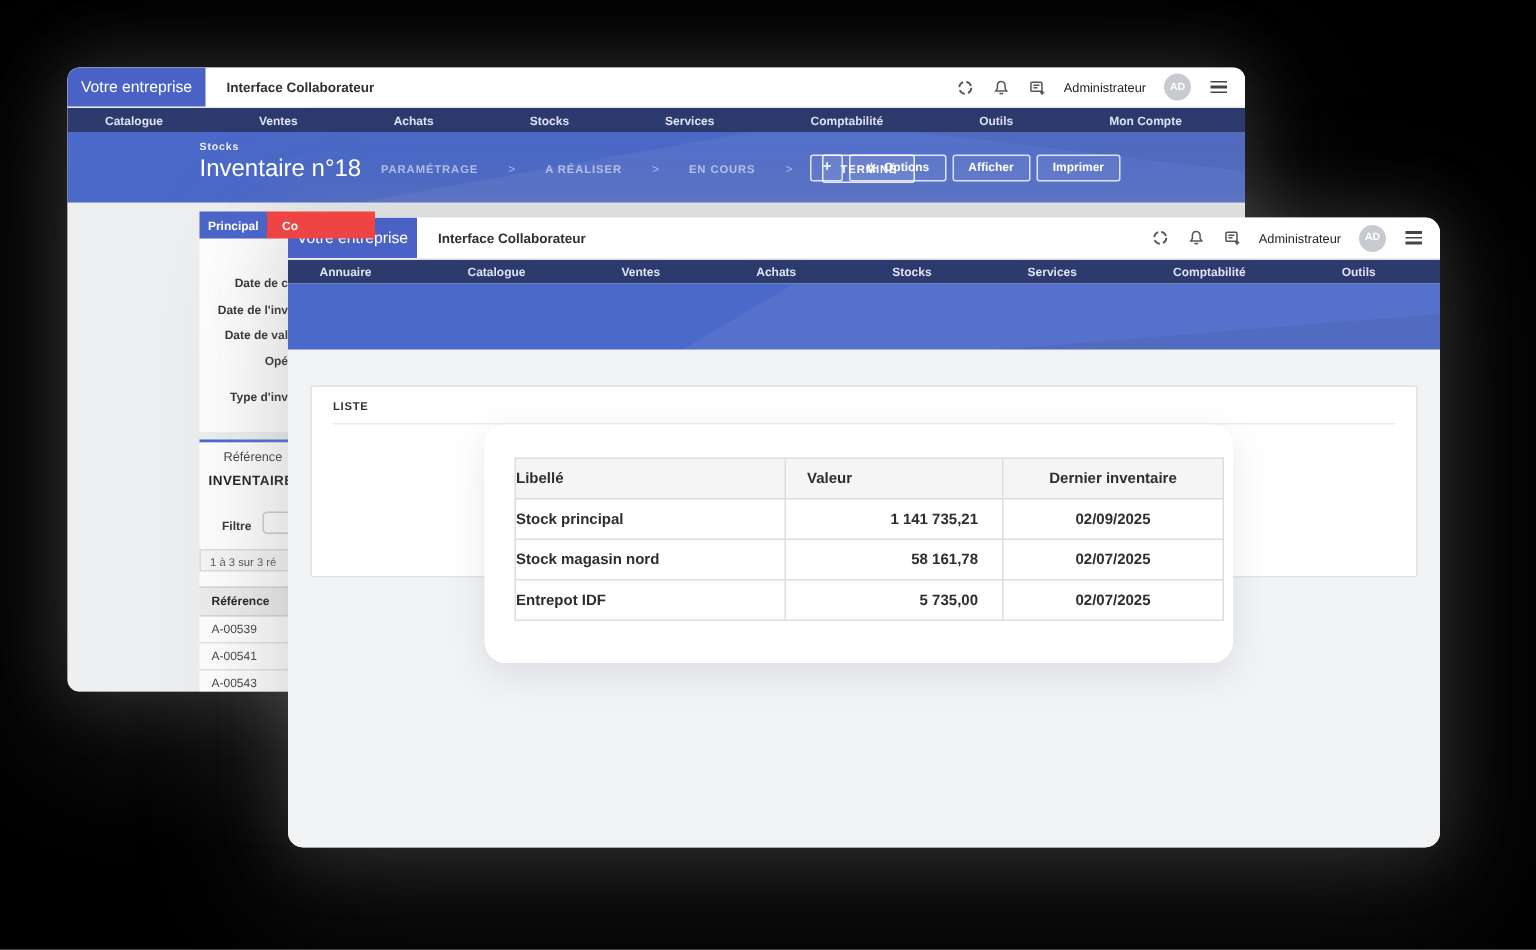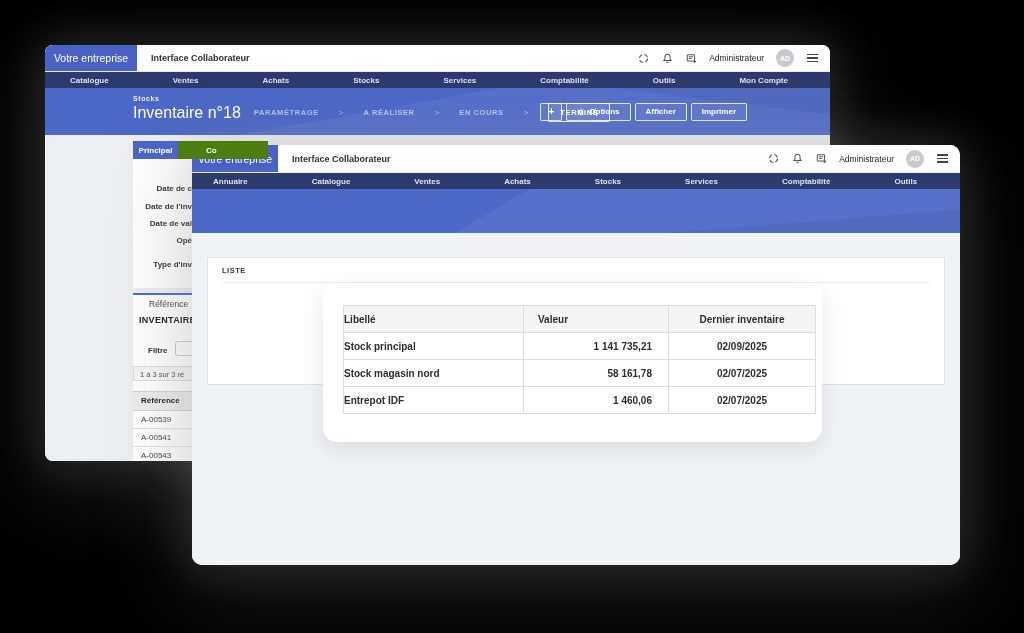--- a/index.html
+++ b/index.html
@@ -50,21 +50,21 @@
   .ph-btn{border:1px solid rgba(255,255,255,.8);border-radius:2px;color:#fff;font-size:8px;
     font-weight:bold;padding:4px 10px;background:rgba(255,255,255,.06);
     display:flex;align-items:center;gap:4px;line-height:1;}
   .ph-btn.square{padding:3px 7px;font-size:10px;}
 
   
   .b-content{position:absolute;top:90px;left:0;right:0;bottom:0;background:#edeff1;}
   .b-tabs{position:absolute;left:88px;top:6px;height:18px;display:flex;z-index:1;}
   .b-tab{font-size:8px;font-weight:bold;color:#fff;display:flex;align-items:center;}
   .b-tab1{width:45px;background:#4a64c8;justify-content:center;}
-  .b-tab2{width:62px;background:#4d7c0f;padding-left:28px;}
+  .b-tab2{width:62px;background:#ef4444;padding-left:10px;}
   .b-panel-a{position:absolute;left:88px;top:24px;right:0;height:129px;background:#fff;}
   .flabel{position:absolute;left:0;width:59px;text-align:right;font-size:8px;font-weight:bold;color:#333;}
   .blue-divider{position:absolute;left:88px;top:158px;right:0;height:2px;background:#4a6ad0;}
   .b-panel-b{position:absolute;left:88px;top:160px;right:0;bottom:0;background:#fff;}
   .synthese{position:absolute;top:4px;left:0;padding:0 16px;font-size:8.5px;color:#444;}
   .inv-title{position:absolute;top:20px;left:6px;font-size:9px;font-weight:bold;color:#222;letter-spacing:.3px;}
   .filtre-label{position:absolute;top:51px;left:15px;font-size:8px;font-weight:bold;color:#333;}
   .filtre-input{position:absolute;top:46px;left:42px;width:80px;height:15px;border:1px solid #ccc;
     border-radius:3px;background:#fff;outline:none;font-size:8px;padding:0 4px;box-sizing:border-box;}
   .b-pagination{position:absolute;top:71px;left:0;width:120px;height:15px;background:#f6f6f6;
@@ -274,21 +274,21 @@
               <td class="col-val">1 141 735,21</td>
               <td class="col-date">02/09/2025</td>
             </tr>
             <tr>
               <td class="col-lib">Stock magasin nord</td>
               <td class="col-val">58 161,78</td>
               <td class="col-date">02/07/2025</td>
             </tr>
             <tr>
               <td class="col-lib">Entrepot IDF</td>
-              <td class="col-val">1 460,06</td>
+              <td class="col-val">5 735,00</td>
               <td class="col-date">02/07/2025</td>
             </tr>
           </tbody>
         </table>
       </div>
     </div>
   </div>
 
 </div>
 

